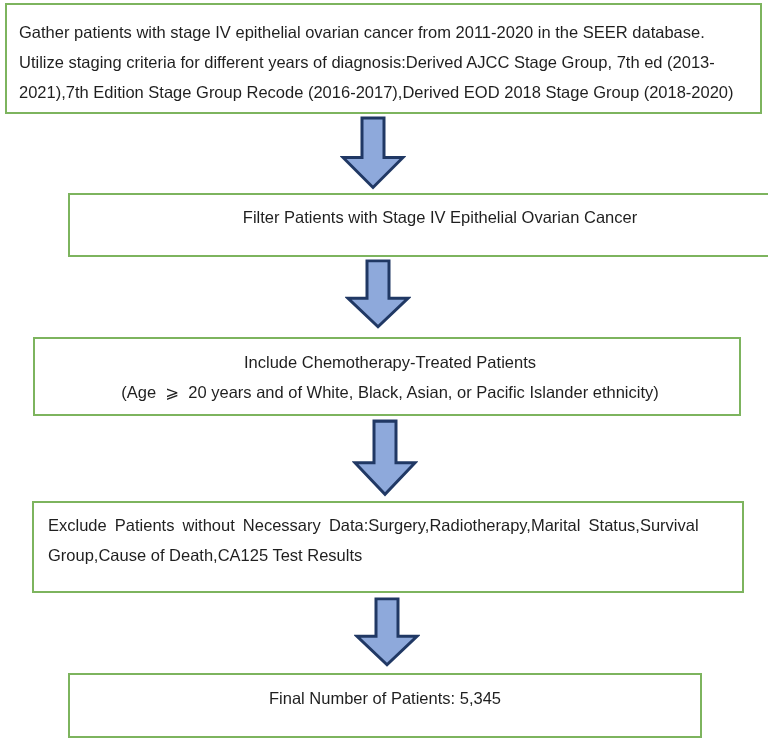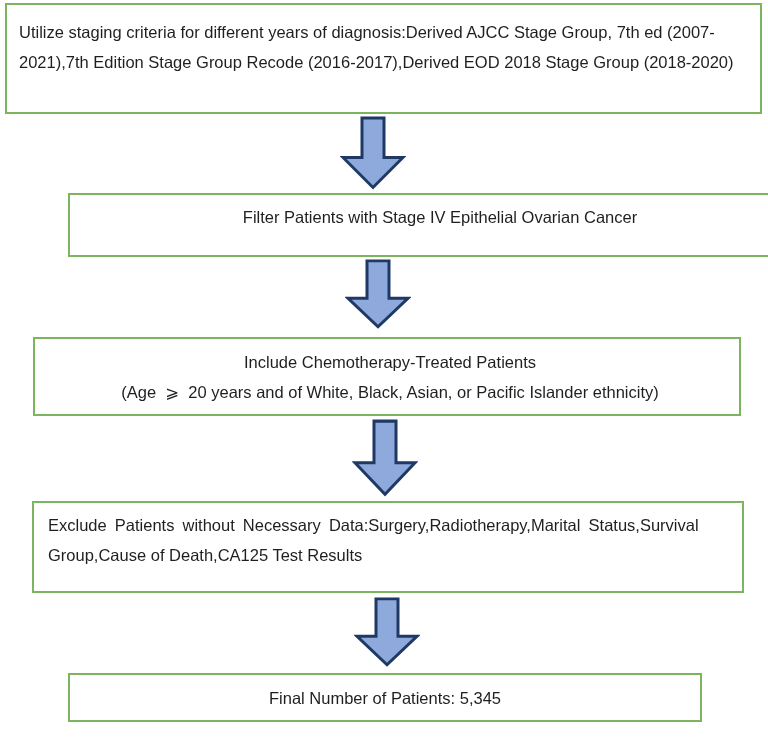--- a/index.html
+++ b/index.html
@@ -43,21 +43,21 @@
     left: 33px; top: 337px; width: 708px; height: 79px;
     padding: 8px 10px 0 16px;
     text-align: center;
   }
   .box-exclude {
     left: 32px; top: 501px; width: 712px; height: 92px;
     padding: 7px 20px 0 14px;
     text-align: left;
   }
   .box-final {
-    left: 68px; top: 673px; width: 634px; height: 49px;
+    left: 68px; top: 673px; width: 634px; height: 65px;
     padding: 12px 10px 0 10px;
     text-align: center;
   }
   .box-final .line { line-height: 22px; }
   .wide-spacing {
     word-spacing: 3.5px;
   }
   .arrow {
     position: absolute;
     display: block;
@@ -72,21 +72,22 @@
   .arrow-2 { left: 345px; top: 259px; }
   .arrow-3 { left: 352px; top: 419px; }
   .arrow-4 { left: 354px; top: 597px; }
 </style>
 </head>
 <body>
 
 <div class="canvas">
 
   <div class="box box-gather">
-    <div class="line">Utilize staging criteria for different years of diagnosis:Derived AJCC Stage Group, 7th ed (2007-</div>
+    <div class="line">Gather patients with stage IV epithelial ovarian cancer from 2011-2020 in the SEER database.</div>
+    <div class="line">Utilize staging criteria for different years of diagnosis:Derived AJCC Stage Group, 7th ed (2013-</div>
     <div class="line">2021),7th Edition Stage Group Recode (2016-2017),Derived EOD 2018 Stage Group (2018-2020)</div>
   </div>
 
   <svg class="arrow arrow-1" width="66" height="74" viewBox="0 0 66 74" preserveAspectRatio="none" aria-hidden="true">
     <path d="M22,2 H44 V41.5 H63 L33,71.5 L3,41.5 H22 Z"></path>
   </svg>
 
   <div class="box box-filter">
     <div class="line">Filter Patients with Stage IV Epithelial Ovarian Cancer</div>
   </div>

